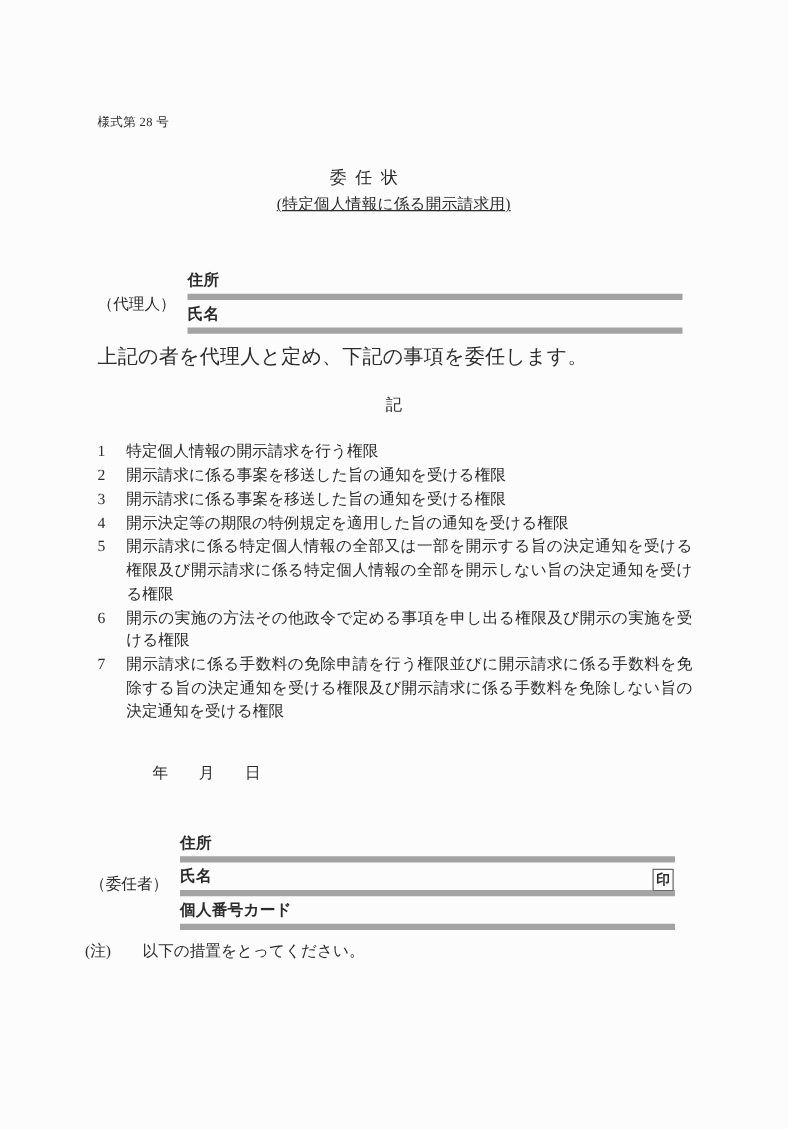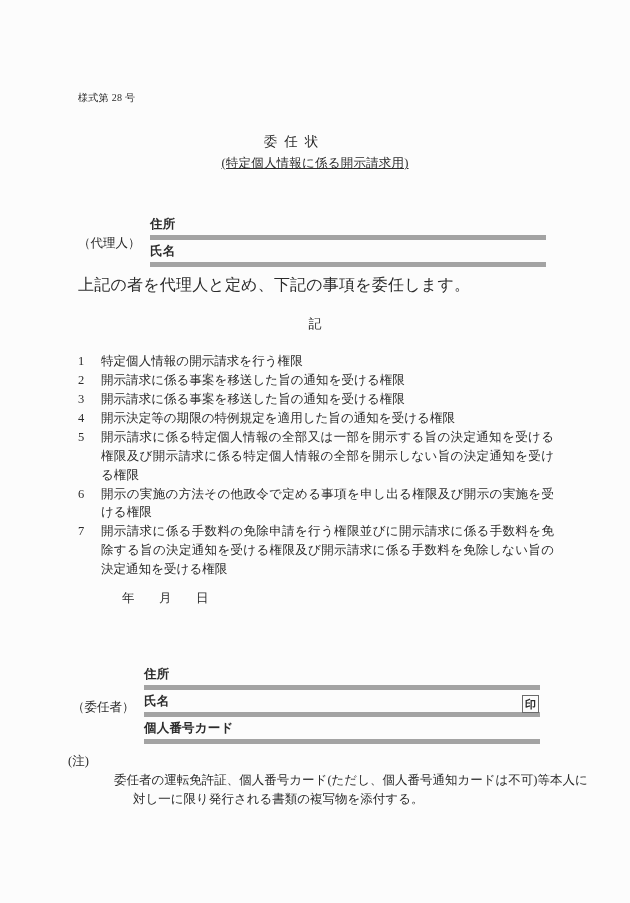--- a/index.html
+++ b/index.html
@@ -138,21 +138,21 @@
     text-align: left;
   }
   .auth-text {
     flex: 1 1 auto;
     text-align: justify;
     letter-spacing: 0.05px;
   }
 
   .date-line {
     left: 122px;
-    top: 590px;
+    top: 610px;
     font-size: 12.5px;
     letter-spacing: 6px;
     white-space: nowrap;
   }
 
   
   .notes {
     position: absolute;
     left: 68px;
     top: 752px;
@@ -248,20 +248,17 @@
       </div>
       <div class="field-row">
         <span class="field-name">個人番号カード</span>
       </div>
     </div>
   </div>
 
   <div class="notes">
     <div class="note-head">
       <span class="note-marker">(注)</span>
-    </div>
-    <div class="note-body">
-      <div class="note-line-1">委任者の運転免許証、個人番号カード(ただし、個人番号通知カードは不可)等本人に</div>
-      <div class="note-line-2">対し一に限り発行される書類の複写物を添付する。</div>
+      <span>以下の措置をとってください。</span>
     </div>
   </div>
 
 </div>
 
 </body></html>

